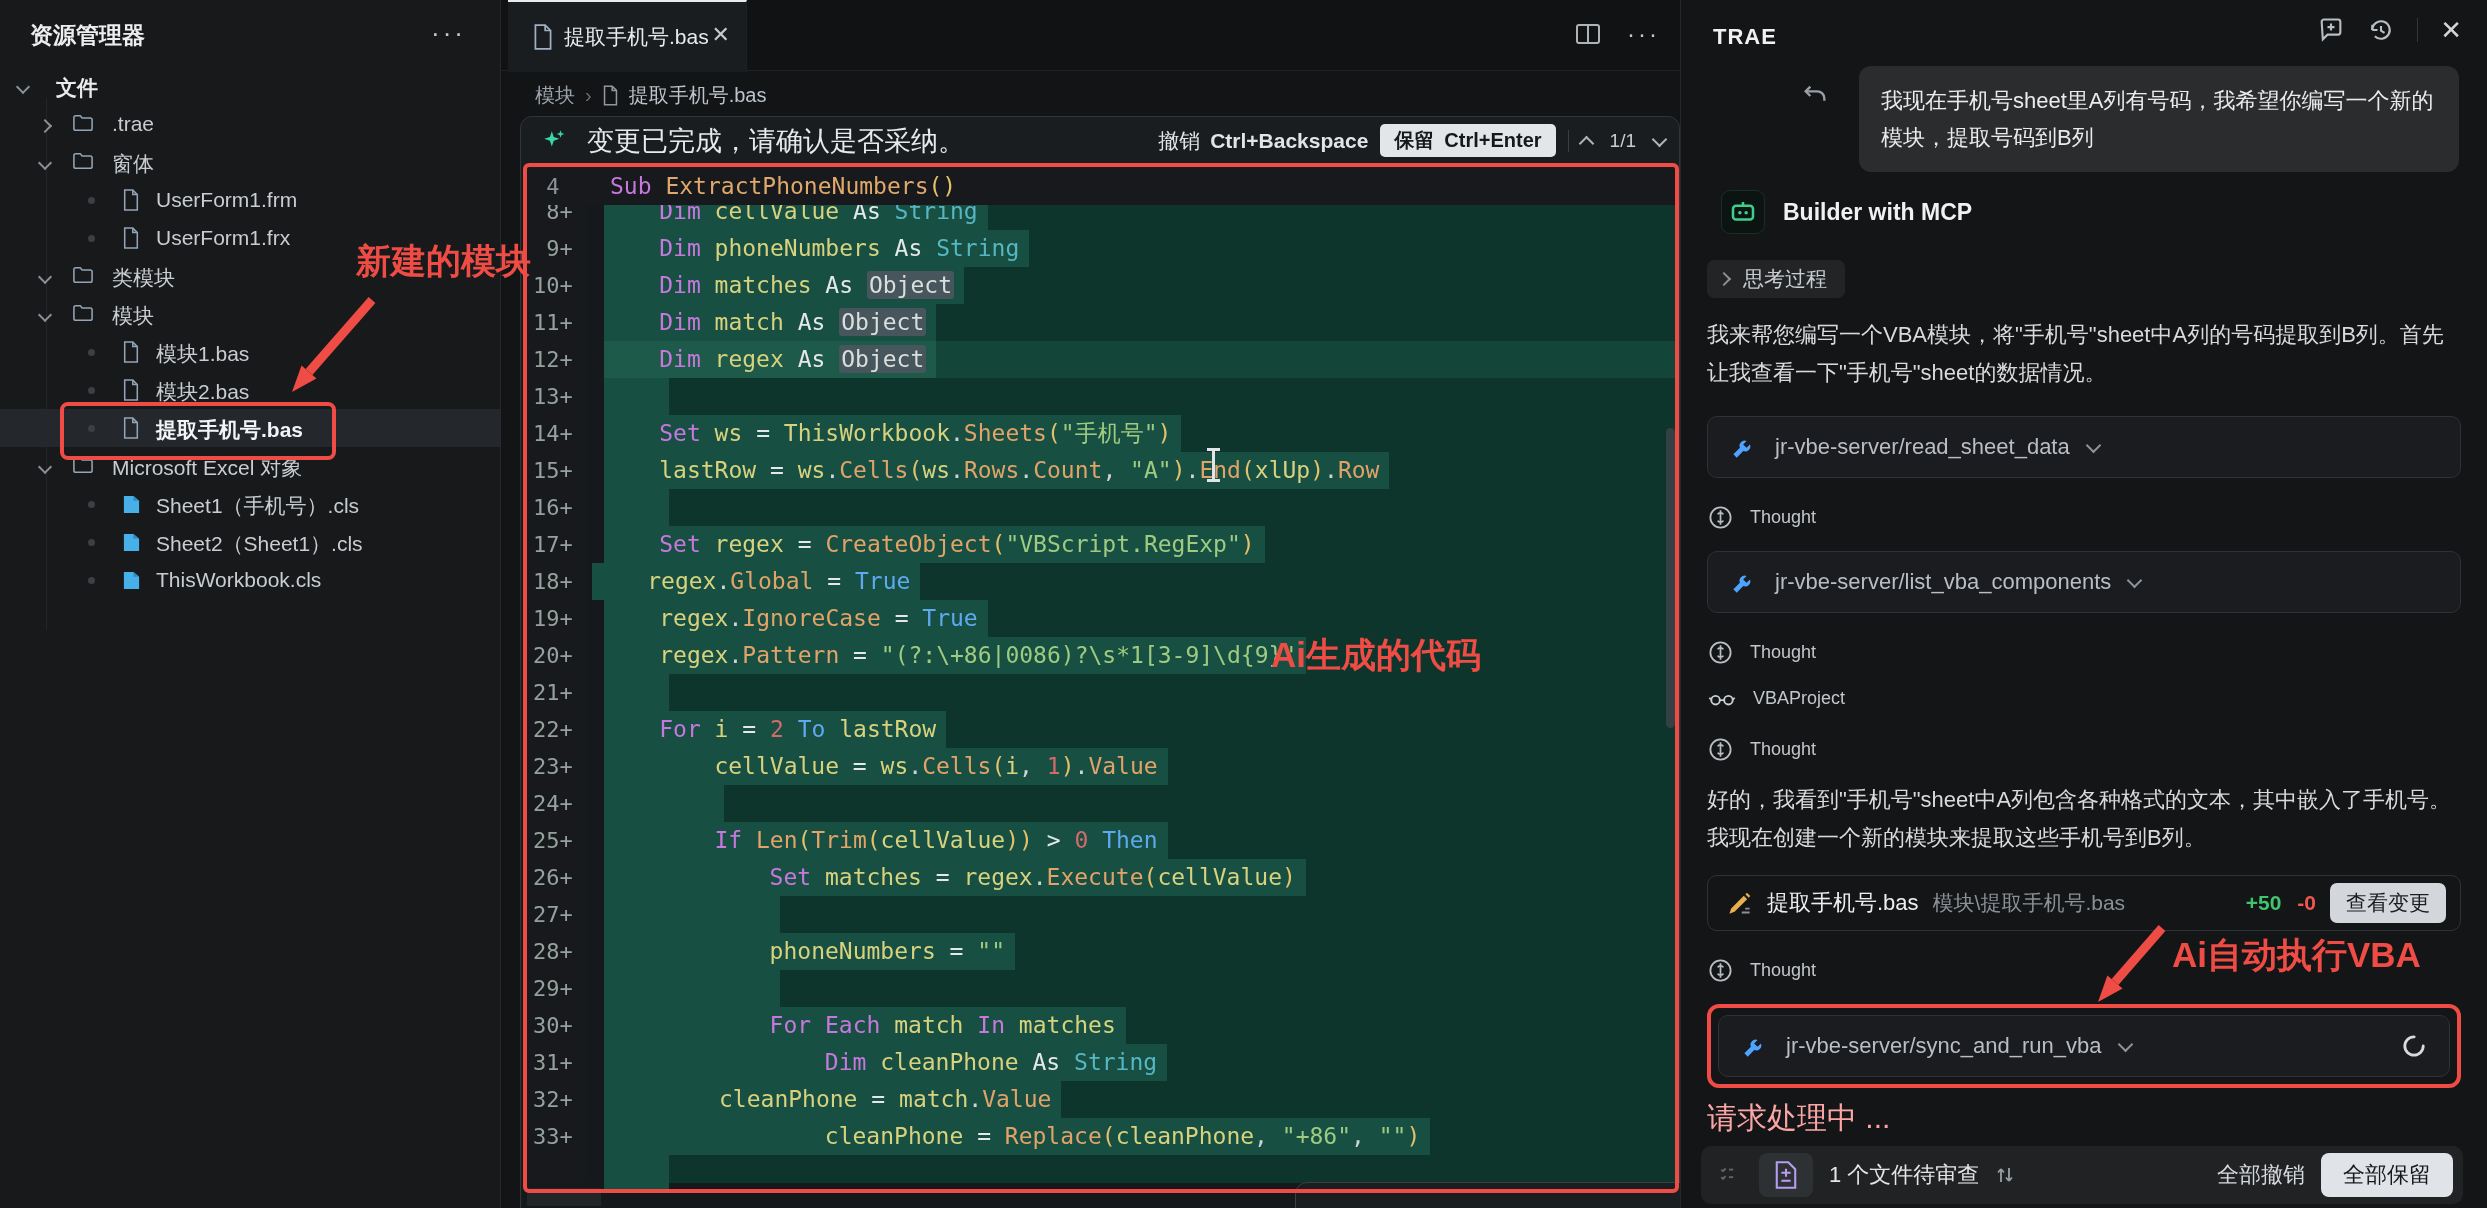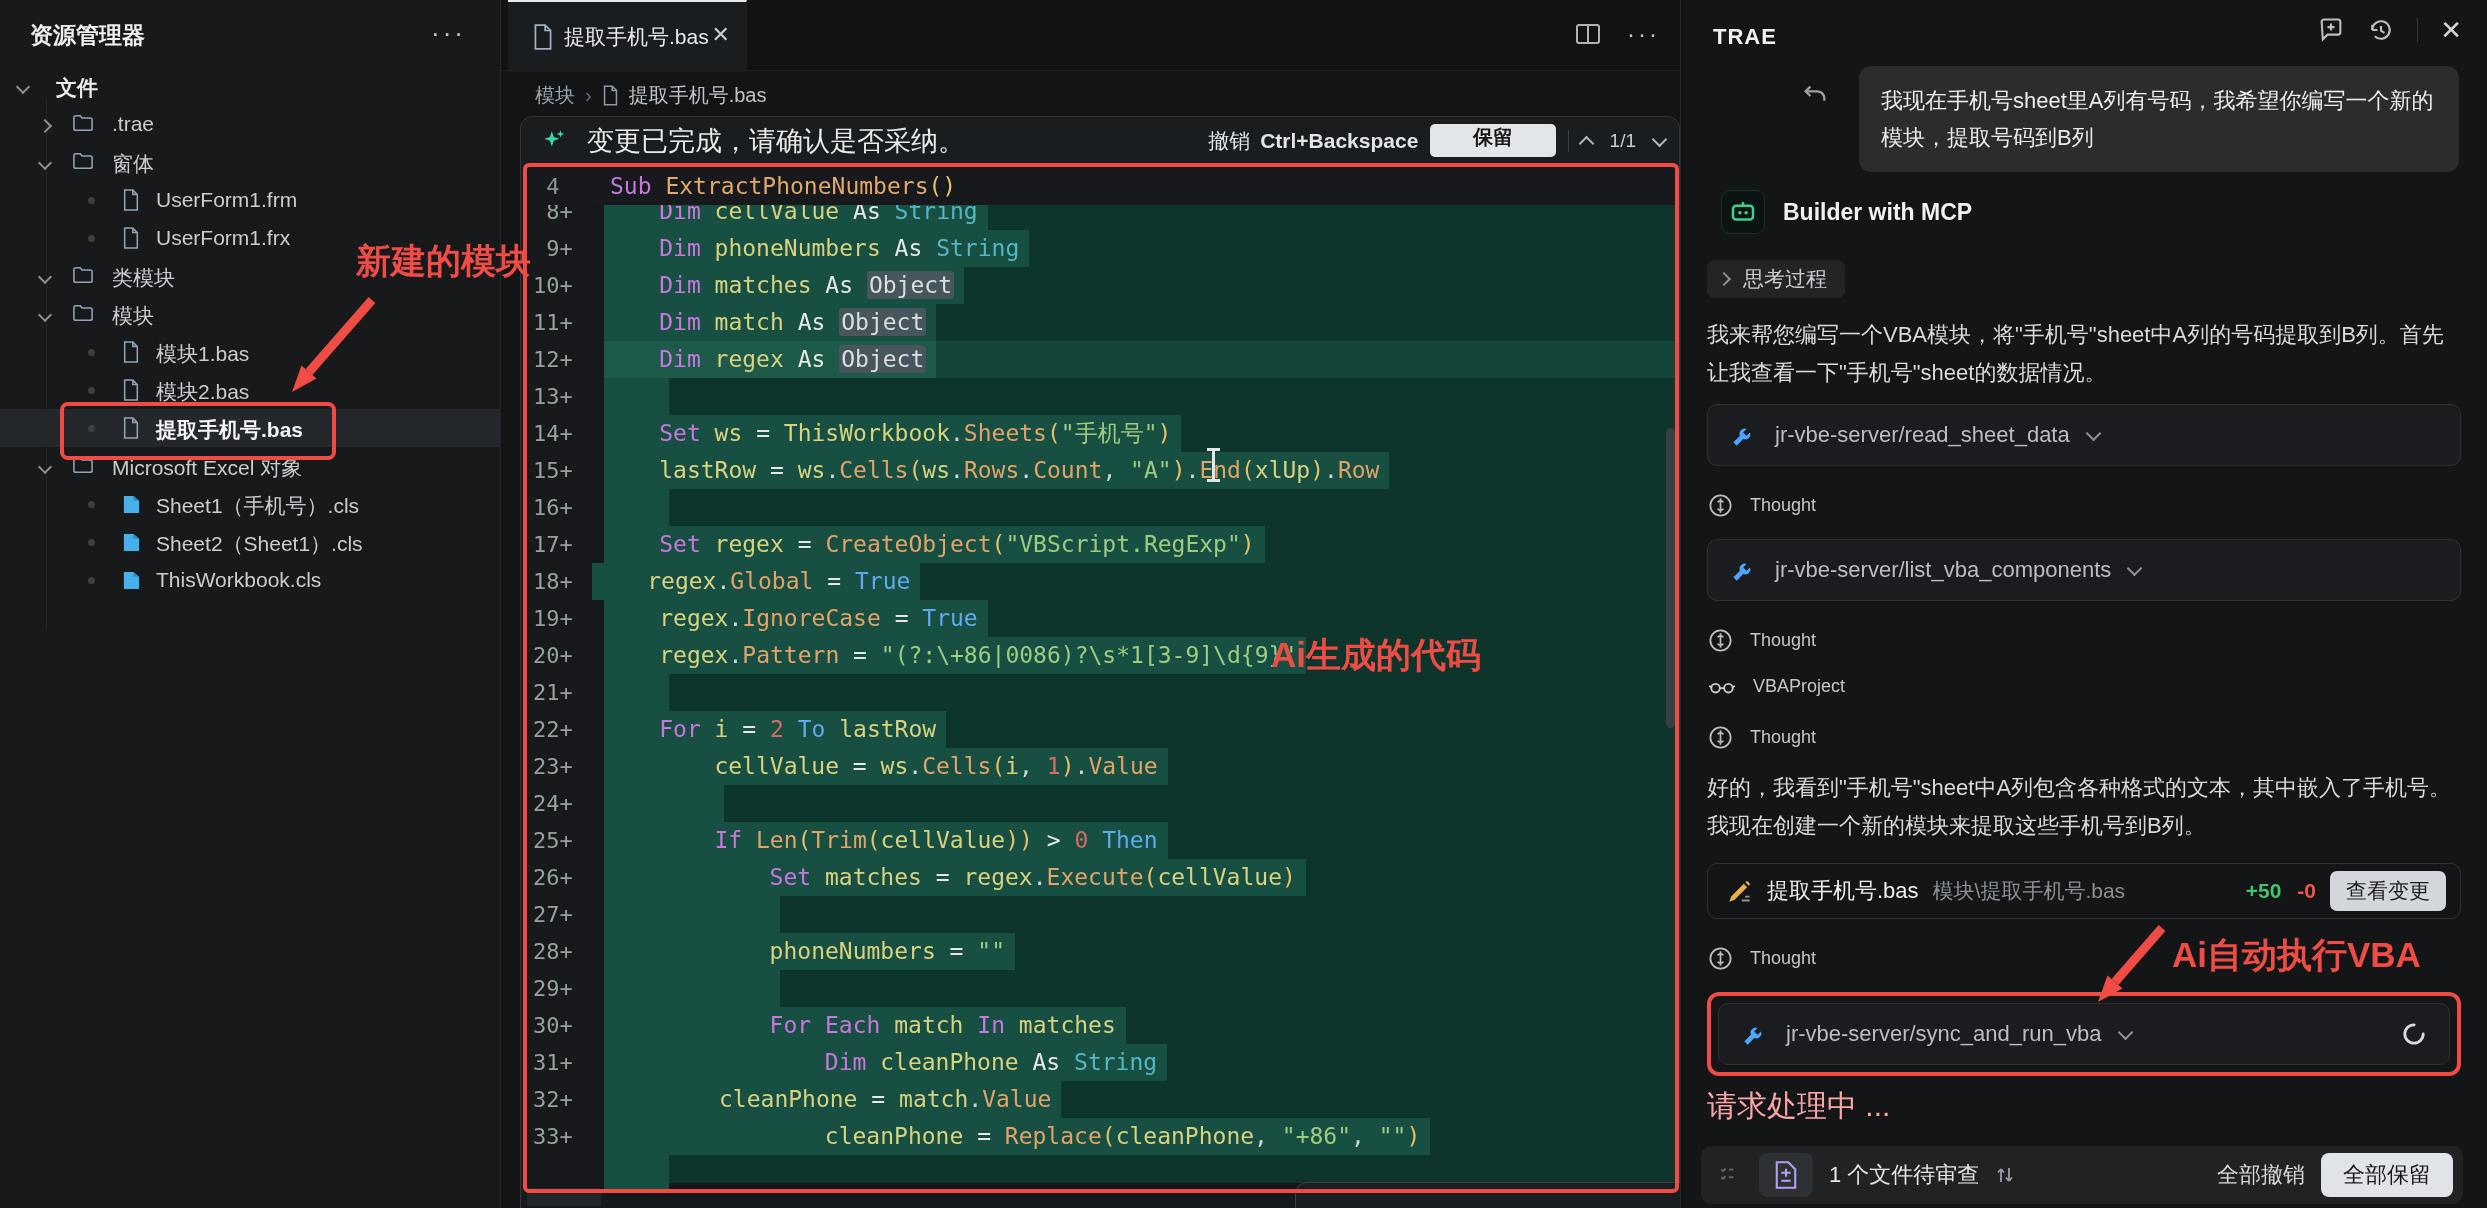--- a/index.html
+++ b/index.html
@@ -37,21 +37,21 @@
   .crumbs .sep{color:#6a7076;font-size:20px;}
   .crumbs .cfile{color:#bcc3ca;}
 
   .diffbox{position:absolute;left:19px;top:116px;width:1158px;height:1092px;background:#191d20;border:1px solid #30353a;border-radius:12px 12px 0 0;}
   .difftool{position:absolute;left:0;top:0;width:100%;height:47px;display:flex;align-items:center;padding:0 14px 0 20px;box-sizing:border-box;gap:12px;}
   .dt-msg{font-size:27px;color:#e7e9ea;margin-left:8px;}
   .dt-spacer{flex:1;}
   .dt-undo{font-size:21px;color:#e2e4e6;cursor:pointer;white-space:nowrap;}
   .dt-undo b{margin-left:10px;}
   .keepbtn{height:33px;background:#e3e6e9;color:#17181a;border:none;border-radius:5px;font-size:20px;font-weight:700;
-           padding:0 14px;display:flex;align-items:center;gap:10px;cursor:pointer;font-family:inherit;flex-direction:column;}
+           padding:0 14px;display:flex;align-items:center;gap:10px;cursor:pointer;font-family:inherit;}
   .dt-div{width:1px;height:22px;background:#3a3f44;}
   .navchev{width:9px;height:9px;border-right:2px solid #aeb3b8;border-bottom:2px solid #aeb3b8;cursor:pointer;}
   .navchev.up{transform:rotate(-135deg);margin-top:5px;}
   .navchev.down{transform:rotate(45deg);margin-top:-3px;}
   .dt-count{font-size:19px;color:#c8ccd0;margin:0 6px;}
 
   .codearea{position:absolute;left:1px;top:51px;width:1156px;height:1040px;overflow:hidden;background:#16191c;}
   .crow{position:absolute;left:0;width:100%;height:37px;font-family:"DejaVu Sans Mono",monospace;font-size:23px;line-height:37px;white-space:pre;}
   .crow .gut{position:absolute;left:0;top:0;width:64px;height:100%;text-align:right;color:#95a29c;background:#17191c;font-size:22px;}
   .crow .ladd{position:absolute;left:82px;right:0;top:0;bottom:0;background:#0e352c;}
@@ -489,21 +489,21 @@
       </span>
       <span class="alabel">Builder with MCP</span>
     </div>
 
     <div class="flow">
         <div><span class="pill">
       <span class="chev right" style="position:static;display:inline-block;"></span>
       <span>思考过程</span>
           </span></div>
         <div class="ptext" style="margin-top: 18px;">我来帮您编写一个VBA模块，将"手机号"sheet中A列的号码提取到B列。首先让我查看一下"手机号"sheet的数据情况。</div>
-        <div class="toolbox" style="margin-top: 12px;">
+        <div class="toolbox" style="margin-top: 24px;">
         <span>
             <svg width="27" height="27" viewBox="0 0 24 24">
               <path d="M14.7 6.3a4.5 4.5 0 0 0-5.9 5.9L3 18l3 3 5.8-5.8a4.5 4.5 0 0 0 5.9-5.9l-3 3-3-3 3-3z" fill="#4da3ff"></path>
             </svg>
           </span>
         <span class="tname">jr-vbe-server/read_sheet_data</span>
         <span class="schev"></span>
         <span class="tb-spacer"></span>
         </div>
         <div class="thought" style="margin-top: 26px;">

